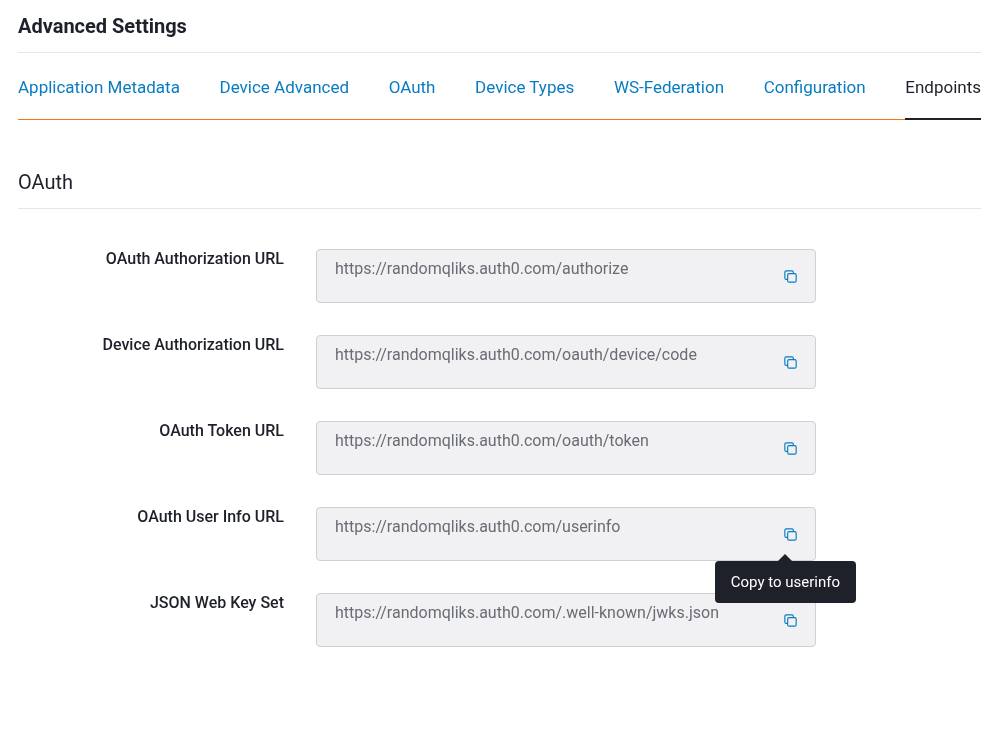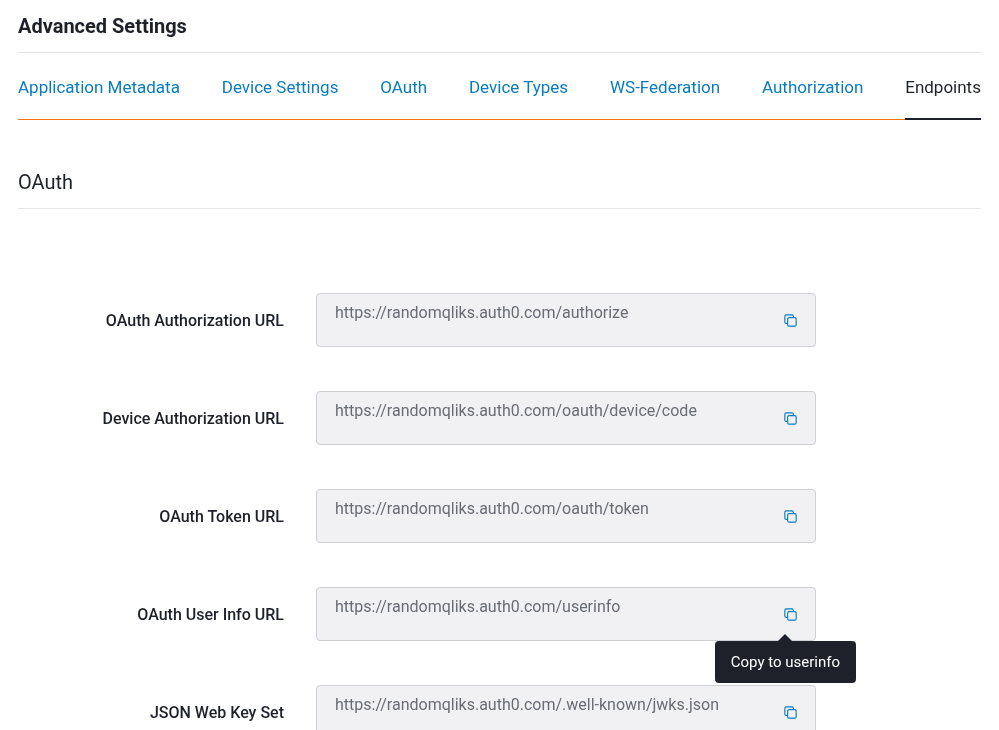--- a/index.html
+++ b/index.html
@@ -52,23 +52,22 @@
       font-weight: 400;
       color: #1e212a;
       padding: 50px 0 14px 0;
       border-bottom: 1px solid #e5e6ea;
     }
     .form-area {
       padding-top: 40px;
     }
     .form-row {
       display: flex;
-      align-items: center;
+      align-items: flex-start;
       margin-bottom: 32px;
-      margin-top: 44px;
     }
     .form-label {
       width: 298px;
       text-align: right;
       padding-right: 32px;
       font-size: 16px;
       font-weight: 500;
       color: #1e212a;
     }
     .form-control {
@@ -132,25 +131,25 @@
     }
   </style>
 </head>
 <body>
 
 <div class="section-title">Advanced Settings</div>
 <div class="hr"></div>
 
 <div class="tabs">
   <div class="tab">Application Metadata</div>
-  <div class="tab">Device Settings</div>
+  <div class="tab">Device Advanced</div>
   <div class="tab">OAuth</div>
   <div class="tab">Device Types</div>
   <div class="tab">WS-Federation</div>
-  <div class="tab">Authorization</div>
+  <div class="tab">Configuration</div>
   <div class="tab active">Endpoints</div>
 </div>
 
 <div class="sub-section-title">OAuth</div>
 
 <div class="form-area">
 
   <div class="form-row">
     <div class="form-label">OAuth Authorization URL</div>
     <div class="form-control">

